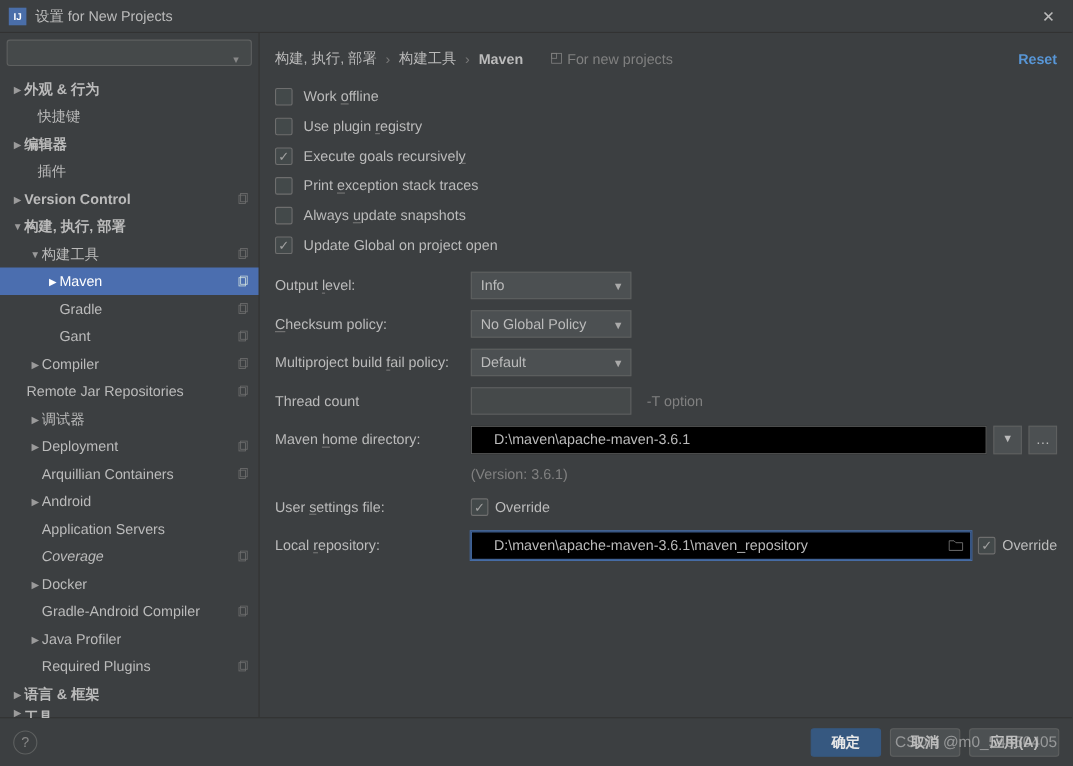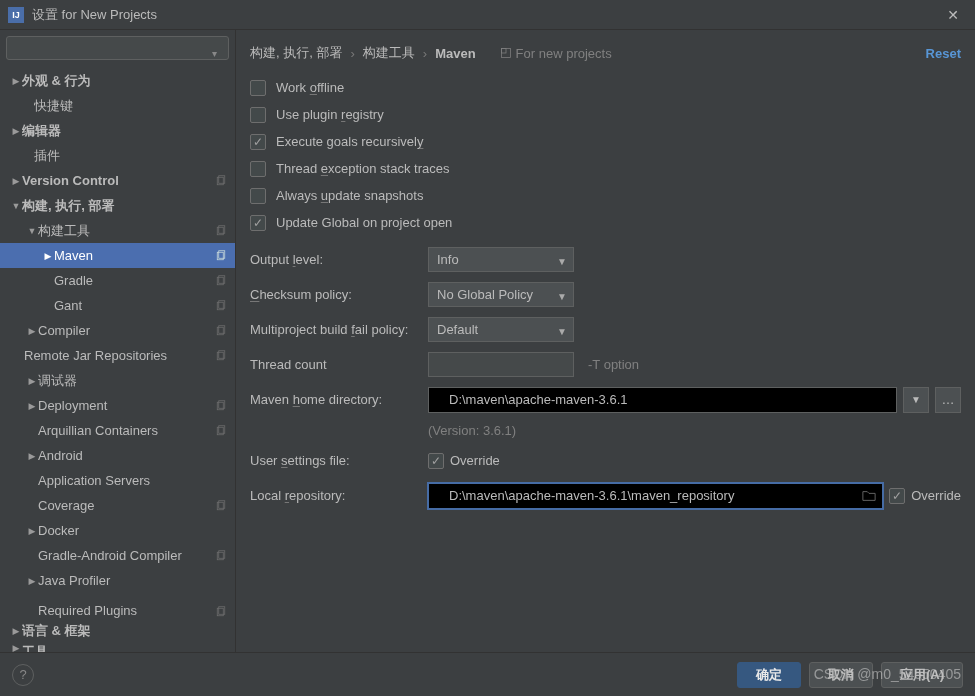--- a/index.html
+++ b/index.html
@@ -278,21 +278,21 @@
           </span>
         </div>
         <div class="tree-item" style="padding-left: 26px;">
           <span class="arrow">▶</span>
           <span class="label">Android</span>
         </div>
         <div class="tree-item" style="padding-left: 26px;">
           <span class="arrow"></span>
           <span class="label">Application Servers</span>
         </div>
-        <div class="tree-item" style="padding-left: 26px;">
+        <div class="tree-item" style="padding-left: 26px; font-style: italic;">
           <span class="arrow"></span>
           <span class="label">Coverage</span>
           <span class="copy">
             <svg viewBox="0 0 16 16" width="12" height="12">
               <rect x="3" y="3" width="8" height="10" fill="none" stroke="currentColor"></rect>
               <rect x="5" y="1" width="8" height="10" fill="none" stroke="currentColor"></rect>
             </svg>
           </span>
         </div>
         <div class="tree-item" style="padding-left: 26px;">
@@ -306,21 +306,21 @@
             <svg viewBox="0 0 16 16" width="12" height="12">
               <rect x="3" y="3" width="8" height="10" fill="none" stroke="currentColor"></rect>
               <rect x="5" y="1" width="8" height="10" fill="none" stroke="currentColor"></rect>
             </svg>
           </span>
         </div>
         <div class="tree-item" style="padding-left: 26px;">
           <span class="arrow">▶</span>
           <span class="label">Java Profiler</span>
         </div>
-        <div class="tree-item" style="padding-left: 26px; align-items: flex-end;">
+        <div class="tree-item" style="padding-left: 26px;">
           <span class="arrow"></span>
           <span class="label">Required Plugins</span>
           <span class="copy">
             <svg viewBox="0 0 16 16" width="12" height="12">
               <rect x="3" y="3" width="8" height="10" fill="none" stroke="currentColor"></rect>
               <rect x="5" y="1" width="8" height="10" fill="none" stroke="currentColor"></rect>
             </svg>
           </span>
         </div>
         <div class="tree-item" style="padding-left: 10px;">
@@ -359,21 +359,21 @@
       <div class="crow">
         <span class="chk"></span>
         <span class="lbl"><span>Use plugin </span><span class="under">r</span><span>egistry</span></span>
       </div>
       <div class="crow">
         <span class="chk checked"></span>
         <span class="lbl"><span>Execute goals recursivel</span><span class="under">y</span></span>
       </div>
       <div class="crow">
         <span class="chk"></span>
-        <span class="lbl"><span>Thread </span><span class="under">e</span><span>xception stack traces</span></span>
+        <span class="lbl"><span>Print </span><span class="under">e</span><span>xception stack traces</span></span>
       </div>
       <div class="crow">
         <span class="chk"></span>
         <span class="lbl"><span>Always </span><span class="under">u</span><span>pdate snapshots</span></span>
       </div>
       <div class="crow">
         <span class="chk checked"></span>
         <span class="lbl">Update Global on project open</span>
       </div>
 

